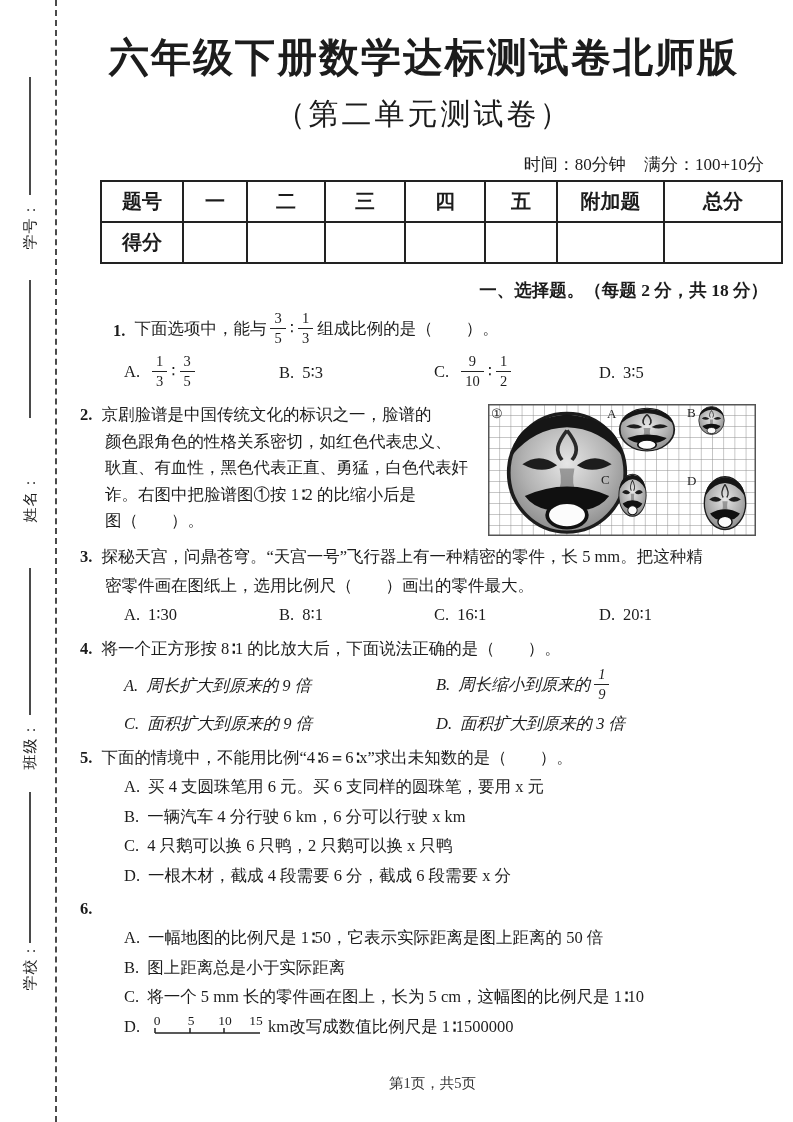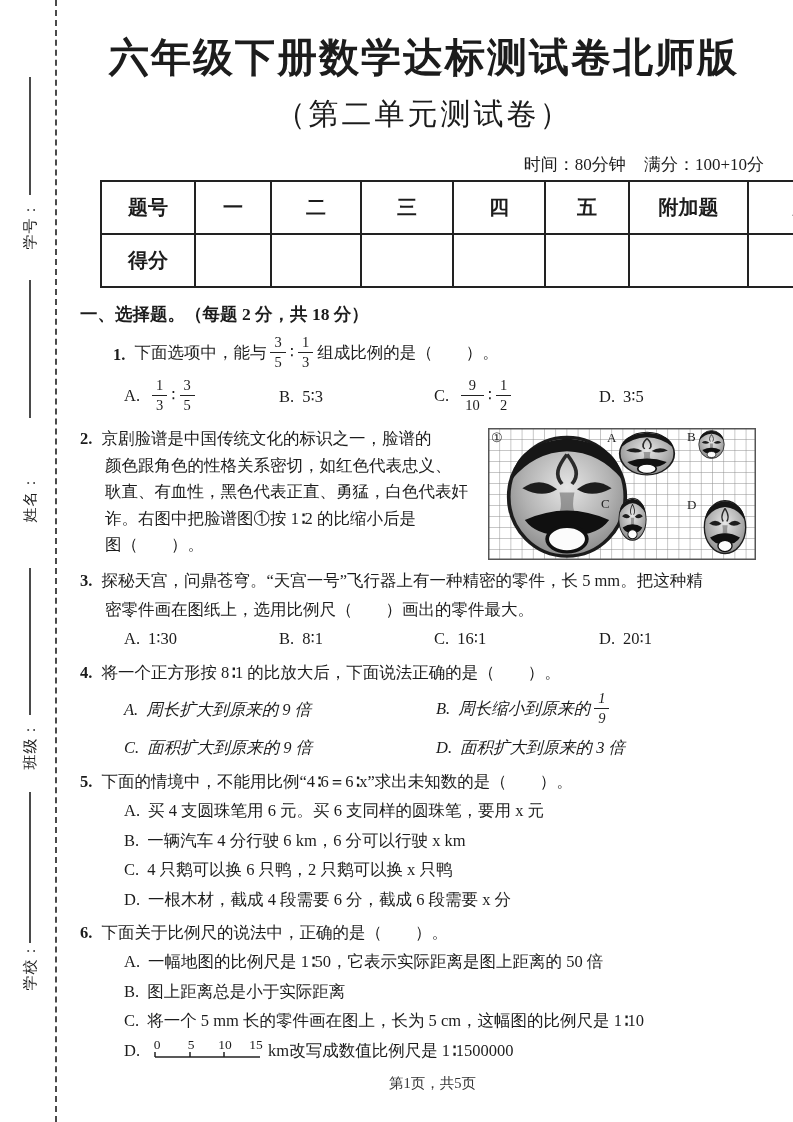--- a/index.html
+++ b/index.html
@@ -19,23 +19,23 @@
   .title { margin:34px 0 0 0; text-align:center; font-size:40px; font-weight:600;
     letter-spacing:2px; line-height:1.2; }
   .subtitle { margin:12px 0 4px 0; text-align:center; font-size:30px; font-weight:500;
     letter-spacing:3px; }
   .meta { margin:18px 4px 4px 0; text-align:right; font-size:17px; }
   .meta span { margin-left:14px; }
   
   table.score { border-collapse:collapse; margin-left:20px; width:665px;
     table-layout:fixed; }
   table.score td { border:2px solid #222; height:39px; text-align:center;
-    font-size:20px; font-weight:700; padding:6px; }
-  
-  .sec-head { margin:14px 0 0 0; font-size:17.5px; font-weight:700; }
+    font-size:20px; font-weight:700; padding:0; }
+  
+  .sec-head { margin:14px 0 0 0; font-size:17.5px; font-weight:700;text-align:right; }
   .q { font-size:16.5px; }
   .qhead { display:flex; align-items:center; line-height:29px; }
   .qhead.tall { margin-top:8px; }
   .qnum { font-weight:700; margin-right:9px; white-space:nowrap; }
   .qtext { white-space:nowrap; }
   .frac { display:inline-block; vertical-align:middle; text-align:center;
     font-size:14.5px; line-height:1.15; margin:0 4px 4px 4px; }
   .frac .num { display:block; border-bottom:1.4px solid #222; padding:0 4px 1px 4px; }
   .frac .den { display:block; padding:1px 4px 0 4px; }
   .opt4 { display:grid; grid-template-columns:155px 155px 165px 1fr;
@@ -208,21 +208,20 @@
         <div><span class="olabel">A.</span><span>买 4 支圆珠笔用 6 元。买 6 支同样的圆珠笔，要用 x 元</span></div>
         <div><span class="olabel">B.</span><span>一辆汽车 4 分行驶 6 km，6 分可以行驶 x km</span></div>
         <div><span class="olabel">C.</span><span>4 只鹅可以换 6 只鸭，2 只鹅可以换 x 只鸭</span></div>
         <div><span class="olabel">D.</span><span>一根木材，截成 4 段需要 6 分，截成 6 段需要 x 分</span></div>
       </div>
     </div>
 
     <div class="q mt4">
       <div class="qhead">
         <span class="qnum">6.</span>
-        <span class="qtext">下面关于比例尺的说法中，正确的是（　　）。</span>
       </div>
       <div class="optlist">
         <div><span class="olabel">A.</span><span>一幅地图的比例尺是 1∶50，它表示实际距离是图上距离的 50 倍</span></div>
         <div><span class="olabel">B.</span><span>图上距离总是小于实际距离</span></div>
         <div><span class="olabel">C.</span><span>将一个 5 mm 长的零件画在图上，长为 5 cm，这幅图的比例尺是 1∶10</span></div>
         <div>
           <span class="olabel">D.</span><svg class="scalebar" width="116" height="26" viewBox="0 0 116 26">
             <text x="7" y="13" font-size="13.5" text-anchor="middle" fill="#1c1c1c">0</text>
             <text x="41" y="13" font-size="13.5" text-anchor="middle" fill="#1c1c1c">5</text>
             <text x="75" y="13" font-size="13.5" text-anchor="middle" fill="#1c1c1c">10</text>

